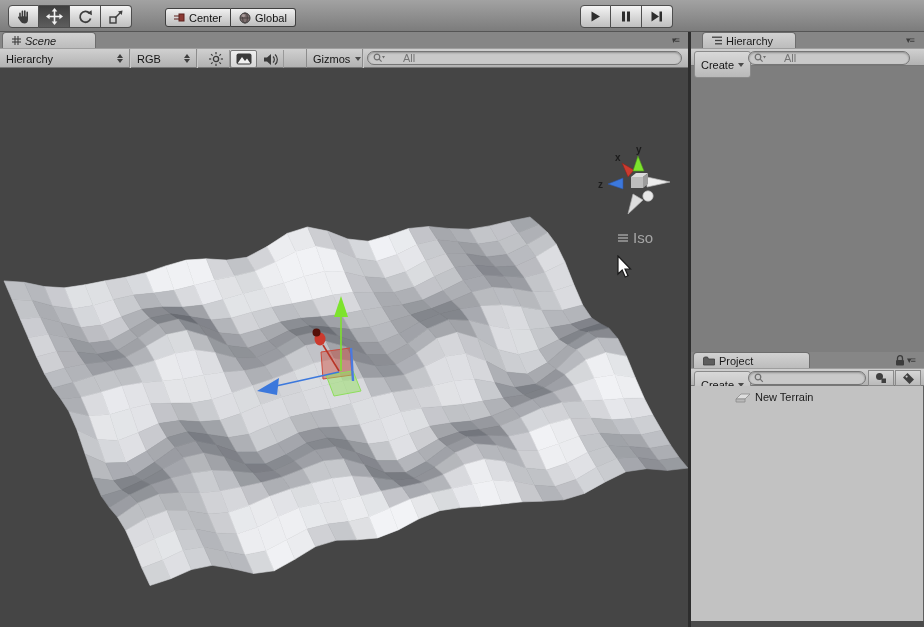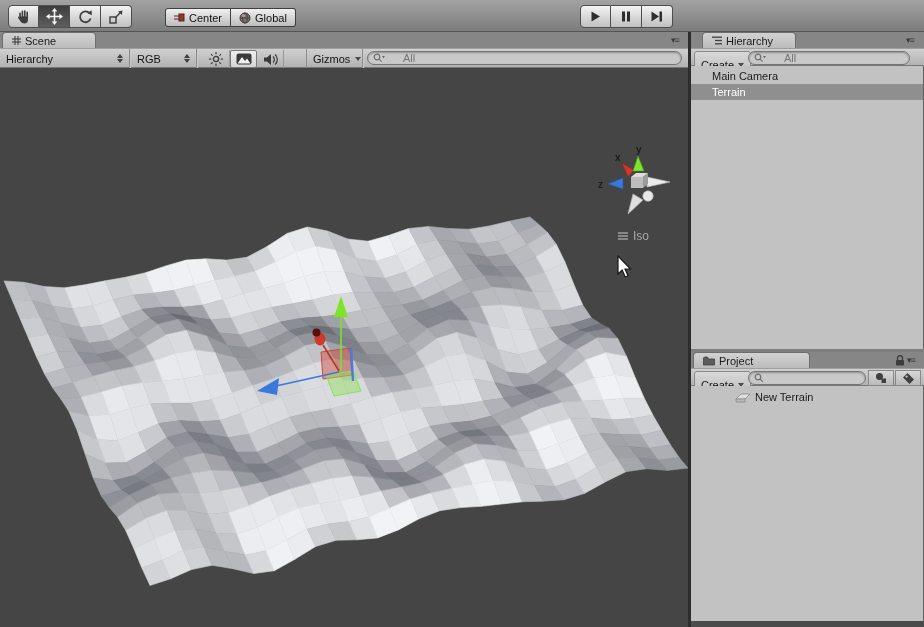--- a/index.html
+++ b/index.html
@@ -36,40 +36,40 @@
     padding:0 6px; background:linear-gradient(#d8d8d8,#b9b9b9); border:1px solid #8a8a8a;
     border-radius:3px; font-size:11px; color:#141414; }
   .caret { width:0; height:0; border-left:3px solid transparent; border-right:3px solid transparent;
     border-top:4px solid #4a4a4a; }
   .updown { display:flex; flex-direction:column; gap:1px; margin-left:auto; }
   .updown i { width:0; height:0; border-left:3px solid transparent; border-right:3px solid transparent; }
   .updown .u { border-bottom:4px solid #3f3f3f; }
   .updown .d { border-top:4px solid #3f3f3f; }
 
   
-  #scene-tabstrip { left:0; top:32px; width:732px; }
+  #scene-tabstrip { left:0; top:32px; width:732px;font-style:italic; }
   #scene-toolbar { left:0; top:48px; width:688px; height:20px; }
   .sdrop { position:absolute; top:0; height:19px; display:flex; align-items:center; padding:0 6px;
     border-right:1px solid #8c8c8c; box-shadow:1px 0 0 #c9c9c9; color:#141414; }
   .sicon-btn { position:absolute; top:1px; height:18px; width:27px; display:flex; align-items:center;
     justify-content:center; border-right:1px solid #999; }
   .sicon-btn.pressed { background:linear-gradient(#efefef,#d6d6d6); border:1px solid #7a7a7a; border-radius:2px; }
   #viewport { position:absolute; left:0; top:68px; width:688px; height:559px; background:#454545; }
   #divider { position:absolute; left:688px; top:32px; width:3px; height:595px; background:#2d2d2d; }
 
   
   .rpanel-content { position:absolute; left:691px; width:233px; background:#c2c2c2;
     border-right:1px solid #5f5f5f; }
   .hrow { height:16px; display:flex; align-items:center; padding-left:21px; color:#1b1b1b; }
   .hrow.selected { background:#8f8f8f; color:#fff; }
   .prow { height:16px; display:flex; align-items:center; padding-left:8px; gap:4px; color:#1b1b1b;margin-left:36px; }
   .sqbtn { position:absolute; top:1px; height:16px; width:26px; background:linear-gradient(#d6d6d6,#bababa);
     border:1px solid #8a8a8a; display:flex; align-items:center; justify-content:center; }
 
-  #iso-label { position:absolute; left:618px; top:161px; color:#a5a5a5; font-size:12px;
+  #iso-label { position:absolute; left:618px; top:161px; color:#a5a5a5; font-size:15px;
     display:flex; gap:5px; align-items:center; }
   #cursor { position:absolute; left:617px; top:255px; }
 </style>
 </head>
 <body>
 
 <div id="app">
 
   <div id="main-toolbar">
     <div class="btn-group" style="left:8px; top:5px;">
@@ -746,29 +746,20 @@
     </div>
     <div class="pill" style="left:57px; top:2px; width:162px; height:14px;">
       <svg width="12" height="10" viewBox="0 0 12 10">
         <circle cx="4" cy="4" r="2.8" fill="none" stroke="#6f6f6f" stroke-width="1.2"></circle>
           <line x1="6.2" y1="6.2" x2="8.6" y2="8.6" stroke="#6f6f6f" stroke-width="1.2"></line>
         <polygon points="9,3 12,3 10.5,5.4" fill="#6f6f6f"></polygon>
       </svg>
       <span>All</span>
     </div>
   </div>
-  <div class="rpanel-content" style="top:66px; height:283px;">
-    <div style="height:2px;"></div>
-    <div class="hrow">
-      <span>Main Camera</span>
-    </div>
-    <div class="hrow selected">
-      <span>Terrain</span>
-    </div>
-  </div>
 
   <div class="tabstrip" style="left:691px; top:352px; width:233px;">
     <div class="tab" style="left:2px; width:117px;">
       <svg width="12" height="10" viewBox="0 0 12 10">
         <path d="M0.5,2 L0.5,9 L11.5,9 L11.5,3 L5.5,3 L4.5,1 L1.5,1 Z" fill="#5d5d5d" stroke="#3c3c3c" stroke-width="0.8"></path>
       </svg>
       <span>Project</span>
     </div>
     <svg width="10" height="11" viewBox="0 0 10 11" style="position:absolute; left:204px; top:3px;">
       <path d="M2.5,5 L2.5,3.2 A2.5,2.5 0 0 1 7.5,3.2 L7.5,5" fill="none" stroke="#3c3c3c" stroke-width="1.3"></path>

